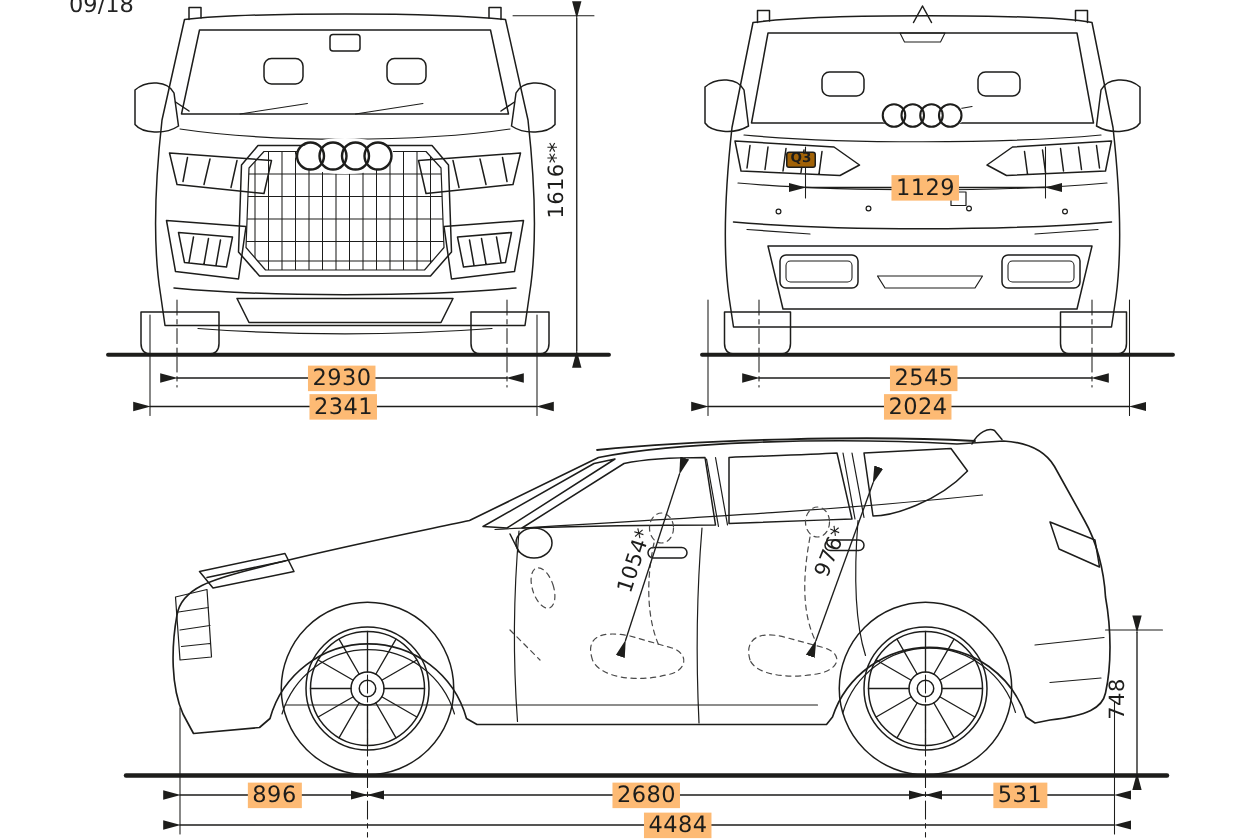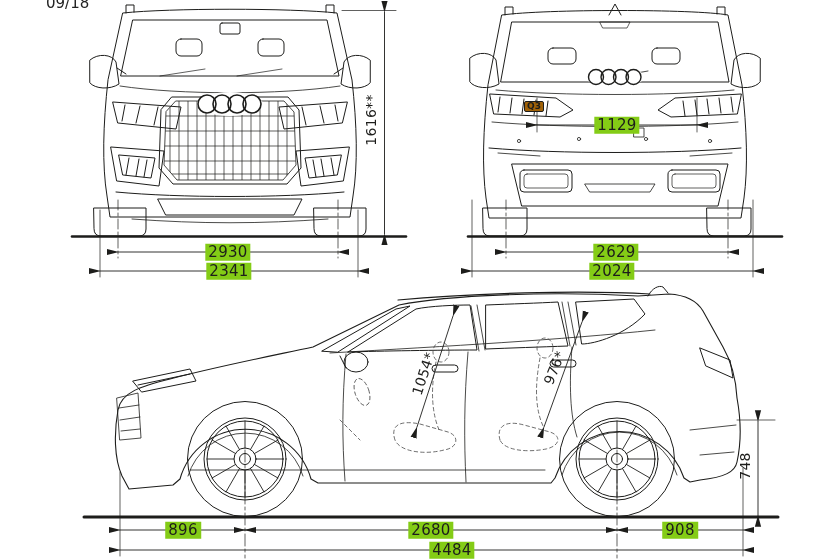--- a/index.html
+++ b/index.html
@@ -1,20 +1,20 @@
 <!DOCTYPE html>
 <html><head>
 <meta charset="utf-8">
 <style>
   html,body{margin:0;padding:0;background:#fff;}
   #stage{position:relative;width:840px;height:560px;background:#fff;overflow:hidden;
          font-family:"DejaVu Sans",sans-serif;color:#1d1d1b;text-align:right;}
   #artwork{position:absolute;left:0;top:0;}
   .lbl{position:absolute;font:15px/1.1 "DejaVu Sans",sans-serif;color:#1d1d1b;
-       background:#84cc16;padding:0 3px;transform:translate(-50%,-50%);
+       background:#fdba74;padding:0 3px;transform:translate(-50%,-50%);
        letter-spacing:.3px;white-space:nowrap;}
   .nobg{background:transparent;padding:0;}
   .r90{transform:translate(-50%,-50%) rotate(-90deg);}
   .r72{transform:translate(-50%,-50%) rotate(-72deg);}
   .r68{transform:translate(-50%,-50%) rotate(-68deg);}
   .stamp{position:absolute;left:46px;top:-6px;font:15px "DejaVu Sans",sans-serif;color:#242424;}
   .badge{position:absolute;left:524px;top:101px;font:bold 9px/1 "DejaVu Sans",sans-serif;
          color:#1d1d1b;border:1px solid #1d1d1b;border-radius:2px;padding:0 2px;background:#a16207;}
 </style>
 </head>
@@ -247,25 +247,25 @@
   </g>
 </svg>
 
 <span class="stamp">09/18</span>
 
 <span class="lbl" style="left:228px;top:252px">2930</span>
 <span class="lbl" style="left:229px;top:271px">2341</span>
 <span class="lbl nobg r90" style="left:372px;top:120px;font-size:14px">1616**</span>
 
 <span class="lbl" style="left:617px;top:125px">1129</span>
-<span class="lbl" style="left:616px;top:252px">2629</span>
+<span class="lbl" style="left:616px;top:252px">2545</span>
 <span class="lbl" style="left:612px;top:271px">2024</span>
 <span class="badge">Q3</span>
 
 <span class="lbl nobg r72" style="left:424px;top:374px;font-size:14px">1054*</span>
 <span class="lbl nobg r68" style="left:555px;top:368px;font-size:14px">976*</span>
 <span class="lbl nobg r90" style="left:746px;top:466px;font-size:14px">748</span>
 <span class="lbl" style="left:183px;top:530px">896</span>
 <span class="lbl" style="left:431px;top:530px">2680</span>
-<span class="lbl" style="left:680px;top:530px">908</span>
+<span class="lbl" style="left:680px;top:530px">531</span>
 <span class="lbl" style="left:452px;top:550px">4484</span>
 
 </div>
 
 </body></html>

